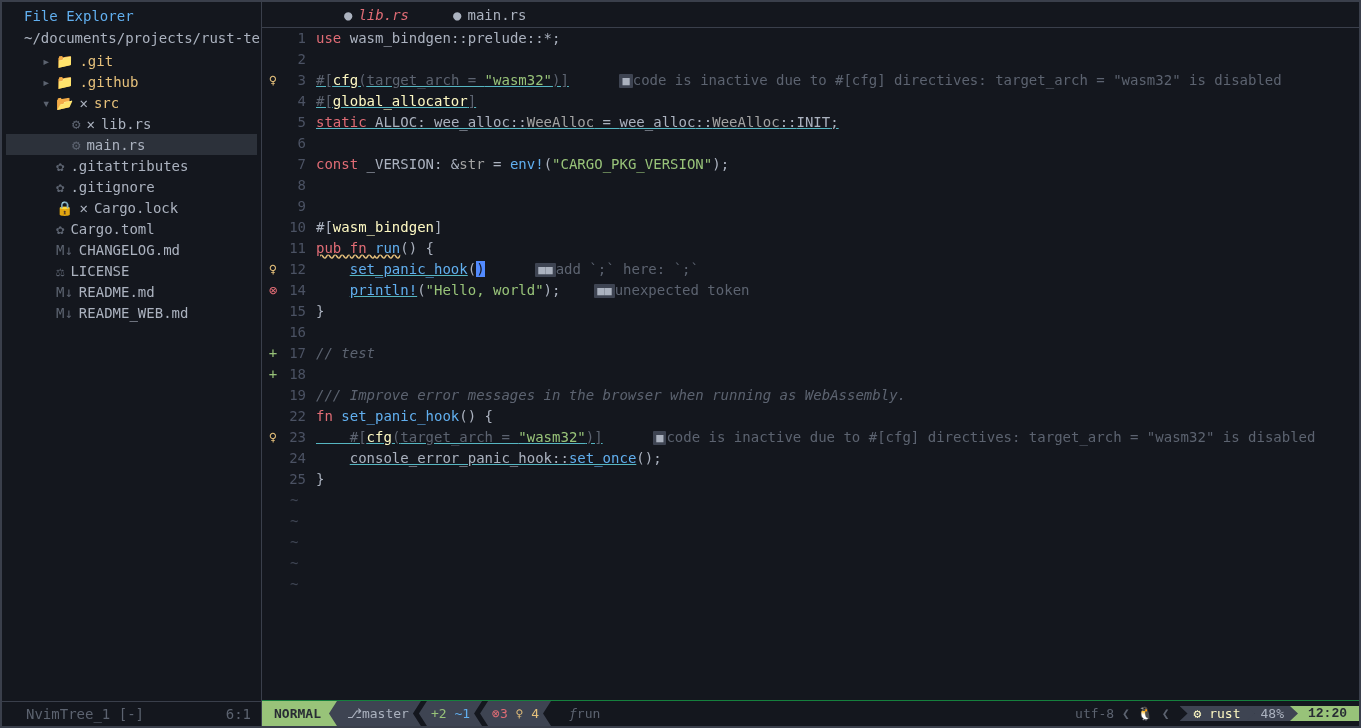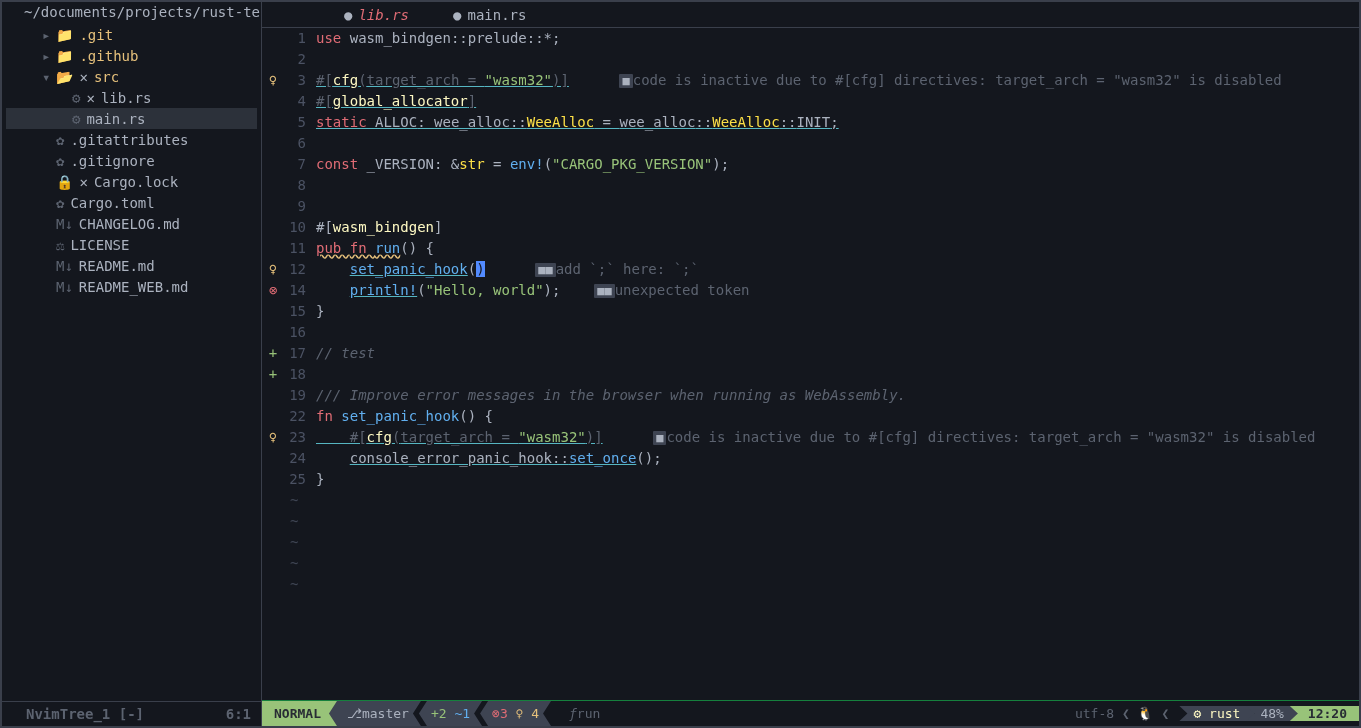--- a/index.html
+++ b/index.html
@@ -54,21 +54,20 @@
 .x-icon { color: #abb2bf; }
 
 
 .status-sidebar {
   display: flex;
   justify-content: space-between;
   background: #14171e;
   color: #5c6370;
   padding: 4px 10px 4px 24px;
   border-top: 1px solid #3a3f4b;
-  font-weight: bold;
 }
 
 
 .editor-area { flex: 1; display: flex; flex-direction: column; }
 .tabline {
   display: flex;
   height: 26px;
   background: #14171e;
   border-bottom: 1px solid #3a3f4b;
 }
@@ -93,21 +92,21 @@
   justify-content: flex-end;
   align-items: center;
   padding-right: 4px;
   gap: 4px;
 }
 .sign { width: 14px; text-align: center; }
 .lineno { color: #4b5263; min-width: 22px; text-align: right; }
 .code { padding-left: 6px; white-space: pre; }
 .tilde { color: #3e4452; padding-left: 28px; }
 .kw-red { color: #e06c75; }
-.ty { color: #fde047; }
+.ty { color: #a3a3a3; }
 .fn-name { color: #61afef; }
 .macro { color: #61afef; }
 .str { color: #98c379; }
 .cmt { color: #5c6370; font-style: italic; }
 .op { color: #abb2bf; }
 .attr { color: #fef9c3; }
 .under { text-decoration: underline; text-decoration-color: #56b6c2; }
 .under-warn { text-decoration: underline wavy #e5c07b; }
 .hint { color: #5c6370; }
 .hint-box { background: #3e4452; color: #abb2bf; padding: 0 3px; border-radius: 1px; font-size: 12px; }
@@ -132,32 +131,33 @@
 }
 .seg-mode { background: #98c379; color: #282c34; font-weight: bold; padding-right: 16px; }
 .seg-git { background: #3e4452; color: #abb2bf; margin-left: -8px; padding-left: 18px; clip-path: polygon(8px 0, 100% 0, calc(100% - 8px) 50%, 100% 100%, 8px 100%, 0 50%); }
 .seg-diff { background: #3e4452; color: #abb2bf; margin-left: -2px; clip-path: polygon(8px 0, 100% 0, calc(100% - 8px) 50%, 100% 100%, 8px 100%, 0 50%); }
 .seg-diag { background: #3e4452; color: #abb2bf; margin-left: -2px; clip-path: polygon(8px 0, 100% 0, calc(100% - 8px) 50%, 100% 100%, 8px 100%, 0 50%); }
 .seg-fn { background: #14171e; color: #5c6370; margin-left: 6px; }
 .spacer { flex: 1; }
 .seg-enc { color: #5c6370; padding: 0 10px; }
 .seg-ft { background: #3e4452; color: #fef9c3; padding: 0 14px; margin-right: -8px; clip-path: polygon(0 0, 100% 0, 100% 100%, 0 100%, 8px 50%); }
 .seg-pct { background: #3e4452; color: #abb2bf; padding: 0 14px; margin-right: -8px; clip-path: polygon(0 0, 100% 0, 100% 100%, 0 100%, 8px 50%); }
-.seg-time { background: #98c379; color: #282c34; font-weight: bold; padding: 0 12px; clip-path: polygon(0 0, 100% 0, 100% 100%, 0 100%, 8px 50%); padding-left: 18px; }
+.seg-time { background: #98c379; color: #282c34; font-weight: bold; padding: 0 12px; clip-path: polygon(0 0, 100% 0, 100% 100%, 0 100%, 8px 50%); padding-left: 18px; font-family: Liberation Mono, monospace; }
 .arrow-r { position: absolute; right: -8px; width: 0; height: 0; border-top: 13px solid transparent; border-bottom: 13px solid transparent; border-left: 8px solid #98c379; }
 .diag-err { color: #e06c75; }
 .diag-warn { color: #e5c07b; }
 .diff-plus { color: #98c379; }
 .diff-tilde { color: #61afef; }
 </style>
 </head>
 <body>
 
 <div class="main-layout">
   <div class="sidebar">
+    <div class="sidebar-title">File Explorer</div>
     <div class="sidebar-path">~/documents/projects/rust-te</div>
     <div class="tree" id="tree">
         <div class="tree-row">
           <span class="expander">▸</span>
           <span class="folder-icon">📁</span>
           <span class="folder-name">.git</span>
         </div>
         <div class="tree-row">
           <span class="expander">▸</span>
           <span class="folder-icon">📁</span>

